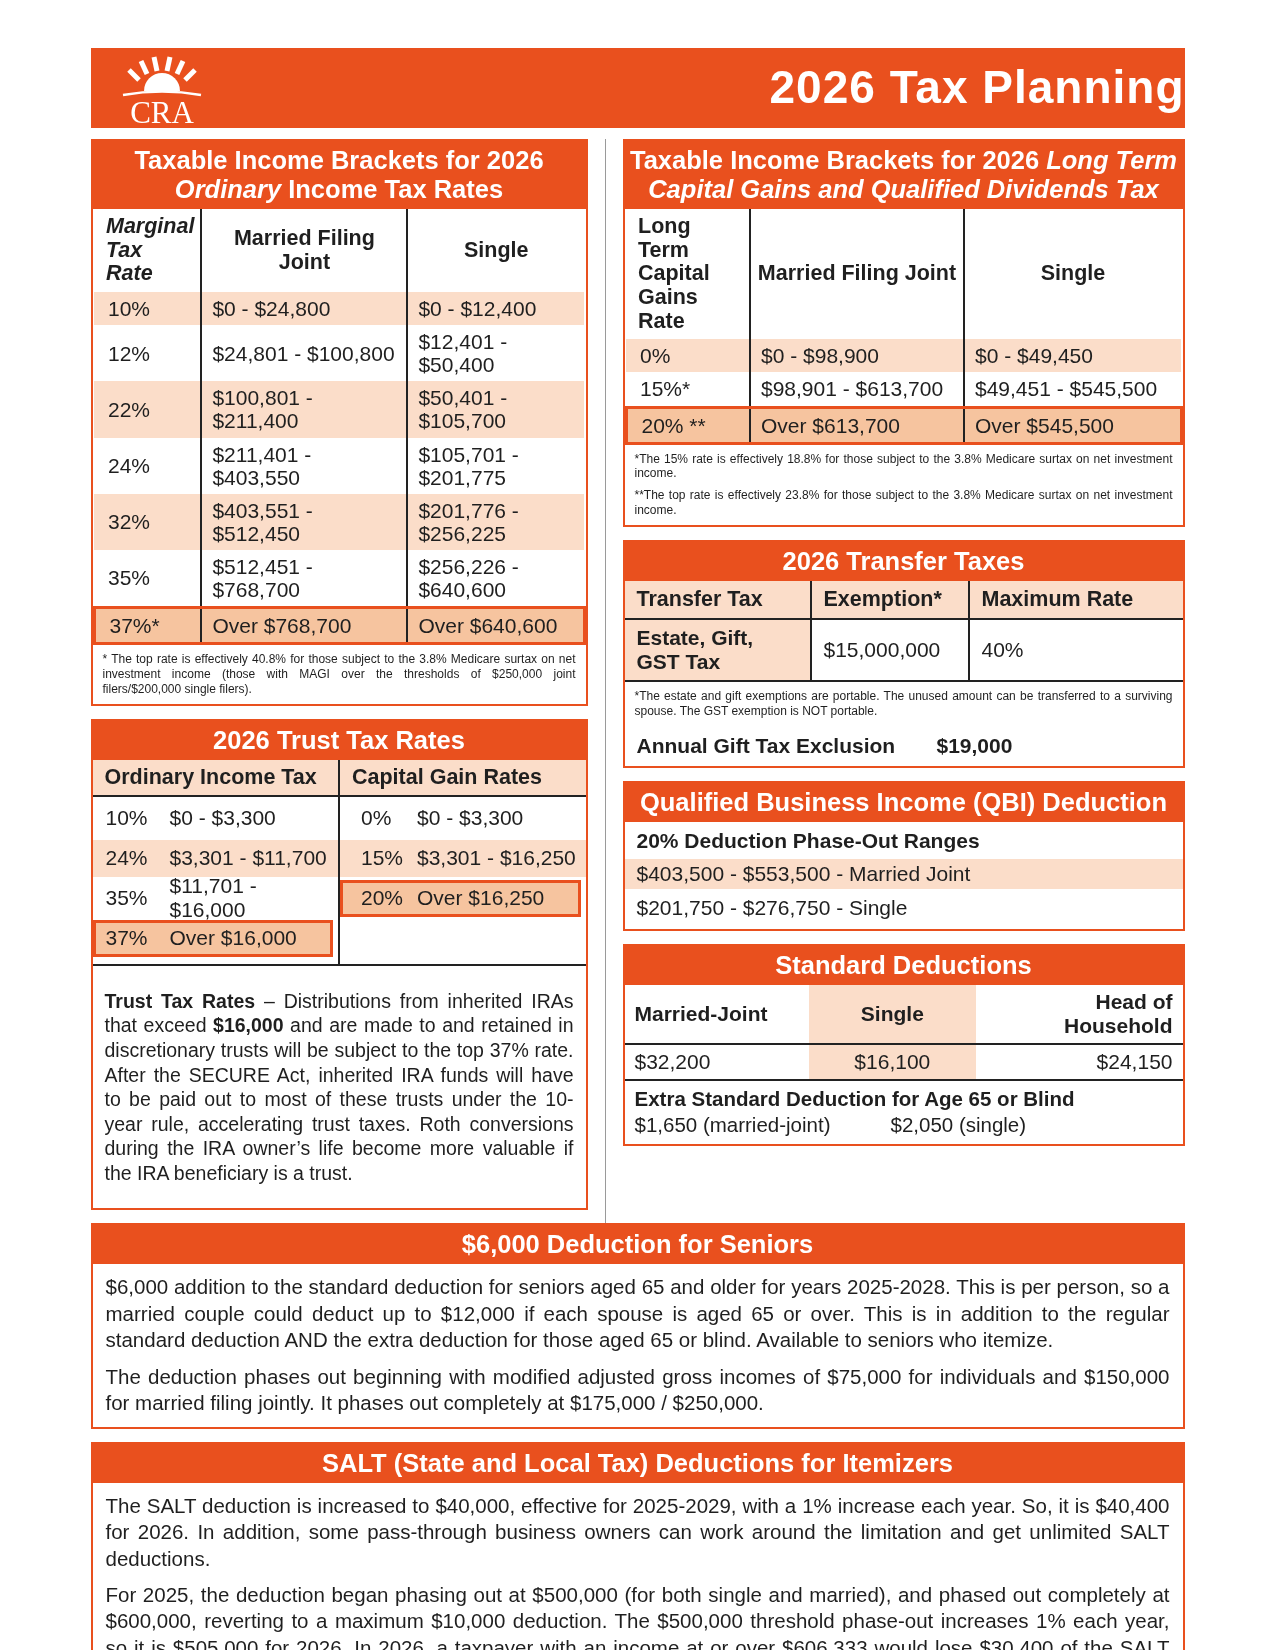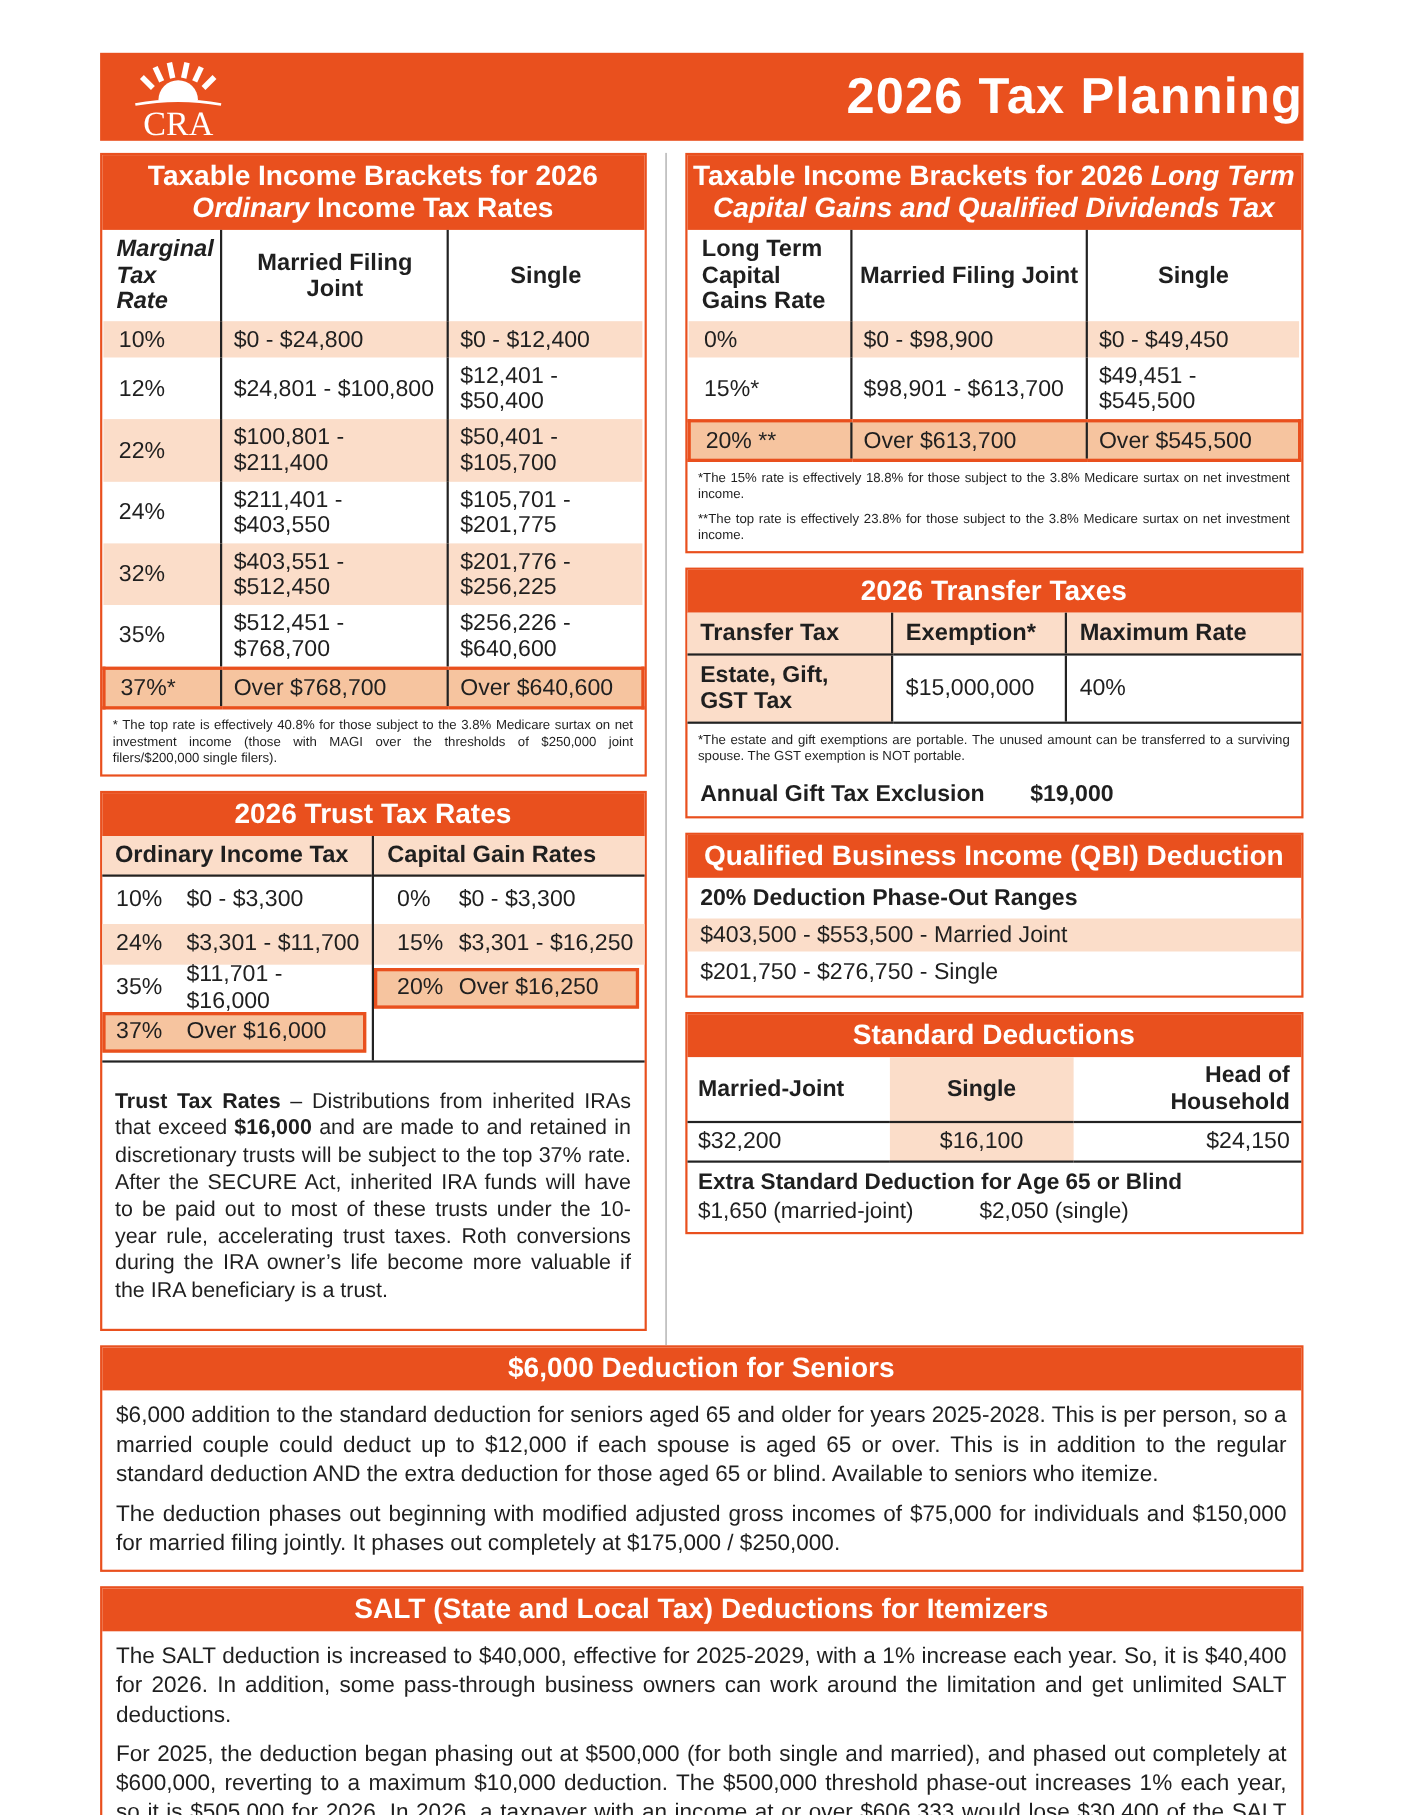--- a/index.html
+++ b/index.html
@@ -34,21 +34,21 @@
   .banner .it{font-style:italic;}
 
   
   table{border-collapse:collapse;width:100%;}
   .btable{font-size:21px;}
   .btable th{font-size:21.5px;line-height:1.1;padding:6px 6px;vertical-align:middle;text-align:center;}
   .btable th.l{text-align:left;padding-left:12px;}
   .btable td{padding:5px 10px;line-height:1.1;}
   .btable th + th,.btable td + td{border-left:2px solid #222;}
   .w-rate{width:102px;font-style:italic;} .w-mfj{width:206px;}
-  .w-rate2{width:148px;} .w-mfj2{width:214px;}
+  .w-rate2{width:124px;} .w-mfj2{width:214px;}
   td.rate{padding-left:14px;}
   tr.shade td{background:var(--peach);}
   tr.hl td{background:var(--hl);border-top:3px solid var(--accent);border-bottom:3px solid var(--accent);}
   tr.hl td:first-child{border-left:3px solid var(--accent);}
   tr.hl td:last-child{border-right:3px solid var(--accent);}
   .fnote{font-size:12px;line-height:1.24;text-align:justify;padding:7px 10px;margin:0;}
   .fnote.second{padding-top:0;}
 
   
   .trust-cols{display:flex;}

